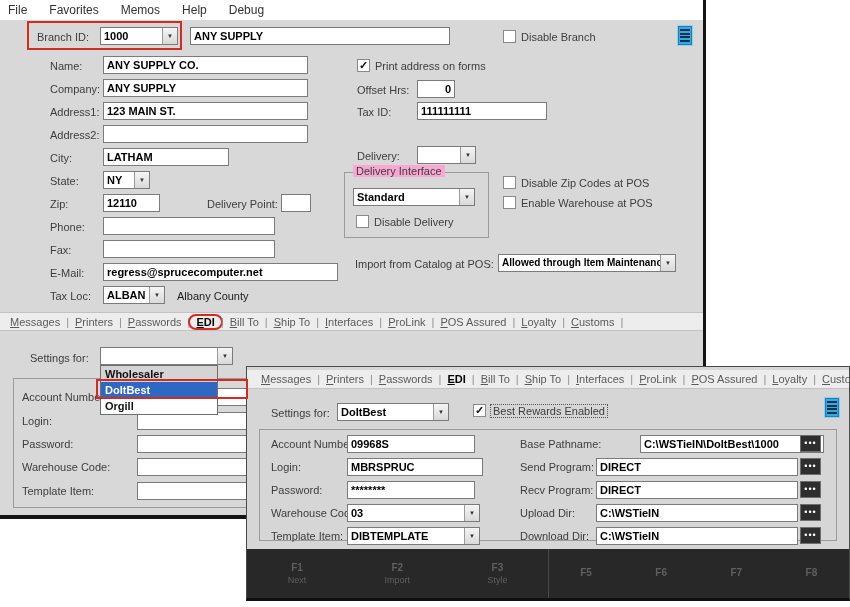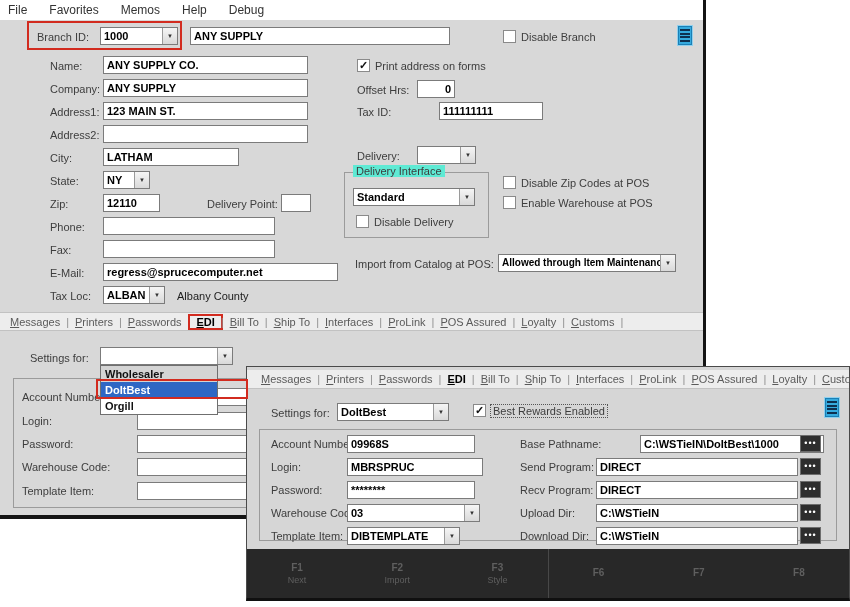--- a/index.html
+++ b/index.html
@@ -11,37 +11,37 @@
   .field { background:#fff; border:1px solid #7b7b7b; font-size:11px; font-weight:bold;
     color:#000; padding:1px 3px; white-space:nowrap; overflow:hidden; height:18px; line-height:14px; }
   .field.num { text-align:right; }
   .combo { display:flex; background:#fff; border:1px solid #7b7b7b; height:18px; }
   .combo .val { flex:1; font-size:11px; font-weight:bold; padding:1px 3px; white-space:nowrap; overflow:hidden; line-height:14px; }
   .combo .arrow { width:15px; background:linear-gradient(#f5f5f5,#d9d9d9); border-left:1px solid #9a9a9a;
     display:flex; align-items:center; justify-content:center; font-size:6px; color:#333; }
   .cb { width:13px; height:13px; background:#fff; border:1px solid #8a8a8a; font-size:11px;
     line-height:11px; text-align:center; color:#111; font-weight:bold; }
   .groupbox { border:1px solid #9b9b9b; }
-  .legend { position:absolute; top:-8px; left:8px; background:#5eead4; padding:0 3px;
+  .legend { position:absolute; top:-8px; left:8px; background:#f9a8d4; padding:0 3px;
     font-size:11px; color:#3d3d3d; white-space:nowrap; }
   .redbox { border:2px solid #d22b1f; z-index:10; pointer-events:none; }
   .list-icon { width:16px; height:21px; background:#35aade; border:1px solid #8fd0ee;
     box-shadow:0 0 0 1px #1b7fb5 inset; display:flex; flex-direction:column;
     justify-content:space-evenly; padding:2px 2px; }
   .list-icon i { display:block; height:2px; background:#0d3050; }
   
   #main-window { left:0; top:0; width:706px; height:519px; background:#d8d8d8;
     border-right:3px solid #141414; border-bottom:4px solid #141414; }
   #menubar { height:20px; background:#fff; display:flex; align-items:center; gap:22px;
     padding:0 8px; font-size:12px; color:#333; }
   .tabbar { height:19px; background:#ededed; border-top:1px solid #c2c2c2; border-bottom:1px solid #c2c2c2;
     display:flex; align-items:center; font-size:11px; color:#5a5a5a; white-space:nowrap; }
   .tab { padding:0 6px; display:inline-block; }
   .tab::first-letter { text-decoration:underline; }
-  .tab.active { font-weight:bold; color:#000; }
+  .tab.active { font-weight:bold; color:#000;border-radius:6px; }
   .tabsep { color:#909090; }
   
   .ddlist { background:#fff; border:1px solid #6f6f6f; z-index:6; }
   .dditem { font-size:11px; font-weight:bold; padding:1px 4px; height:16px; line-height:14px; color:#111; }
   .dditem.first { background:#d4d4d4; }
   .dditem.sel { background:#2e67c4; color:#fff; }
   
   #overlay-window { left:246px; top:366px; width:604px; height:235px; background:#d6d6d6;
     border:1px solid #4a4a4a; border-bottom:4px solid #101010; z-index:5; }
   .focus-dotted { border:1px dotted #555; padding:0 2px; }
@@ -94,21 +94,21 @@
   <div class="abs label" style="left:50px;top:83px;">Company:</div>
   <div class="abs field" style="left:103px;top:79px;width:205px;">ANY SUPPLY</div>
 
   <div class="abs label" style="left:50px;top:106px;">Address1:</div>
   <div class="abs field" style="left:103px;top:102px;width:205px;">123 MAIN ST.</div>
 
   <div class="abs label" style="left:50px;top:129px;">Address2:</div>
   <div class="abs field" style="left:103px;top:125px;width:205px;"></div>
 
   <div class="abs label" style="left:50px;top:152px;">City:</div>
-  <div class="abs field" style="left:103px;top:148px;width:136px;">LATHAM</div>
+  <div class="abs field" style="left:103px;top:148px;width:126px;">LATHAM</div>
 
   <div class="abs label" style="left:50px;top:175px;">State:</div>
   <div class="abs combo" style="left:103px;top:171px;width:47px;">
     <span class="val">NY</span>
     <span class="arrow">▼</span>
   </div>
 
   <div class="abs label" style="left:50px;top:198px;">Zip:</div>
   <div class="abs field" style="left:103px;top:194px;width:57px;">12110</div>
   <div class="abs label" style="left:207px;top:198px;">Delivery Point:</div>
@@ -130,21 +130,21 @@
   </div>
   <div class="abs label bold" style="left:177px;top:290px;">Albany County</div>
 
   <div class="abs cb" style="left:357px;top:59px;">✓</div>
   <div class="abs label" style="left:375px;top:60px;">Print address on forms</div>
 
   <div class="abs label" style="left:357px;top:84px;">Offset Hrs:</div>
   <div class="abs field num" style="left:417px;top:80px;width:38px;">0</div>
 
   <div class="abs label" style="left:357px;top:106px;">Tax ID:</div>
-  <div class="abs field" style="left:417px;top:102px;width:104px;margin-left:22px;">111111111</div>
+  <div class="abs field" style="left:417px;top:102px;width:130px;">111111111</div>
 
   <div class="abs label" style="left:357px;top:150px;">Delivery:</div>
   <div class="abs combo" style="left:417px;top:146px;width:59px;">
     <span class="val"></span>
     <span class="arrow">▼</span>
   </div>
 
   <div class="abs groupbox" style="left:344px;top:172px;width:145px;height:66px;">
     <span class="legend">Delivery Interface</span>
   </div>
@@ -266,21 +266,21 @@
   <div class="abs label" style="left:24px;top:94px;">Login:</div>
   <div class="abs field" style="left:100px;top:91px;width:136px;">MBRSPRUC</div>
   <div class="abs label" style="left:24px;top:117px;">Password:</div>
   <div class="abs field" style="left:100px;top:114px;width:128px;">********</div>
   <div class="abs label" style="left:24px;top:140px;">Warehouse Code:</div>
   <div class="abs combo" style="left:100px;top:137px;width:133px;">
     <span class="val">03</span>
     <span class="arrow">▼</span>
   </div>
   <div class="abs label" style="left:24px;top:163px;">Template Item:</div>
-  <div class="abs combo" style="left:100px;top:160px;width:113px;">
+  <div class="abs combo" style="left:100px;top:160px;width:133px;">
     <span class="val">DIBTEMPLATE</span>
     <span class="arrow">▼</span>
   </div>
 
   <div class="abs label" style="left:273px;top:71px;">Base Pathname:</div>
   <div class="abs field" style="left:349px;top:68px;width:184px;margin-left:44px;">C:\WSTieIN\DoItBest\1000</div>
   <div class="abs browse" style="left:553px;top:68px;">•••</div>
 
   <div class="abs label" style="left:273px;top:94px;">Send Program:</div>
   <div class="abs field" style="left:349px;top:91px;width:202px;">DIRECT</div>
@@ -308,20 +308,24 @@
         <span class="k">F2</span>
         <span class="l">Import</span>
       </div>
       <div class="fnkey">
         <span class="k">F3</span>
         <span class="l">Style</span>
       </div>
     </div>
     <div class="fngroup">
       <div class="fnkey">
+        <span class="k">F5</span>
+        <span class="l"></span>
+      </div>
+      <div class="fnkey">
         <span class="k">F6</span>
         <span class="l"></span>
       </div>
       <div class="fnkey">
         <span class="k">F7</span>
         <span class="l"></span>
       </div>
       <div class="fnkey">
         <span class="k">F8</span>
         <span class="l"></span>

